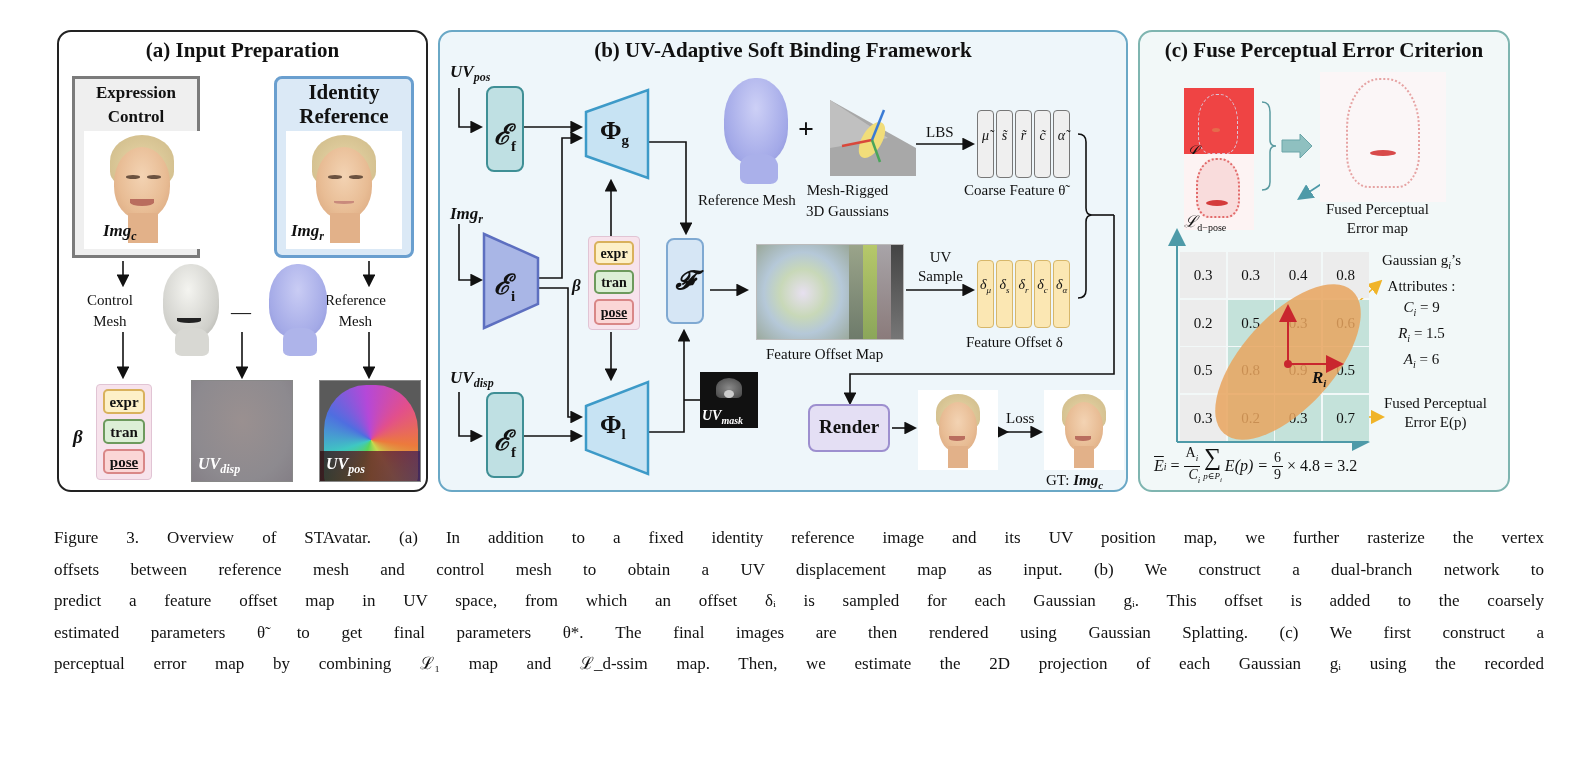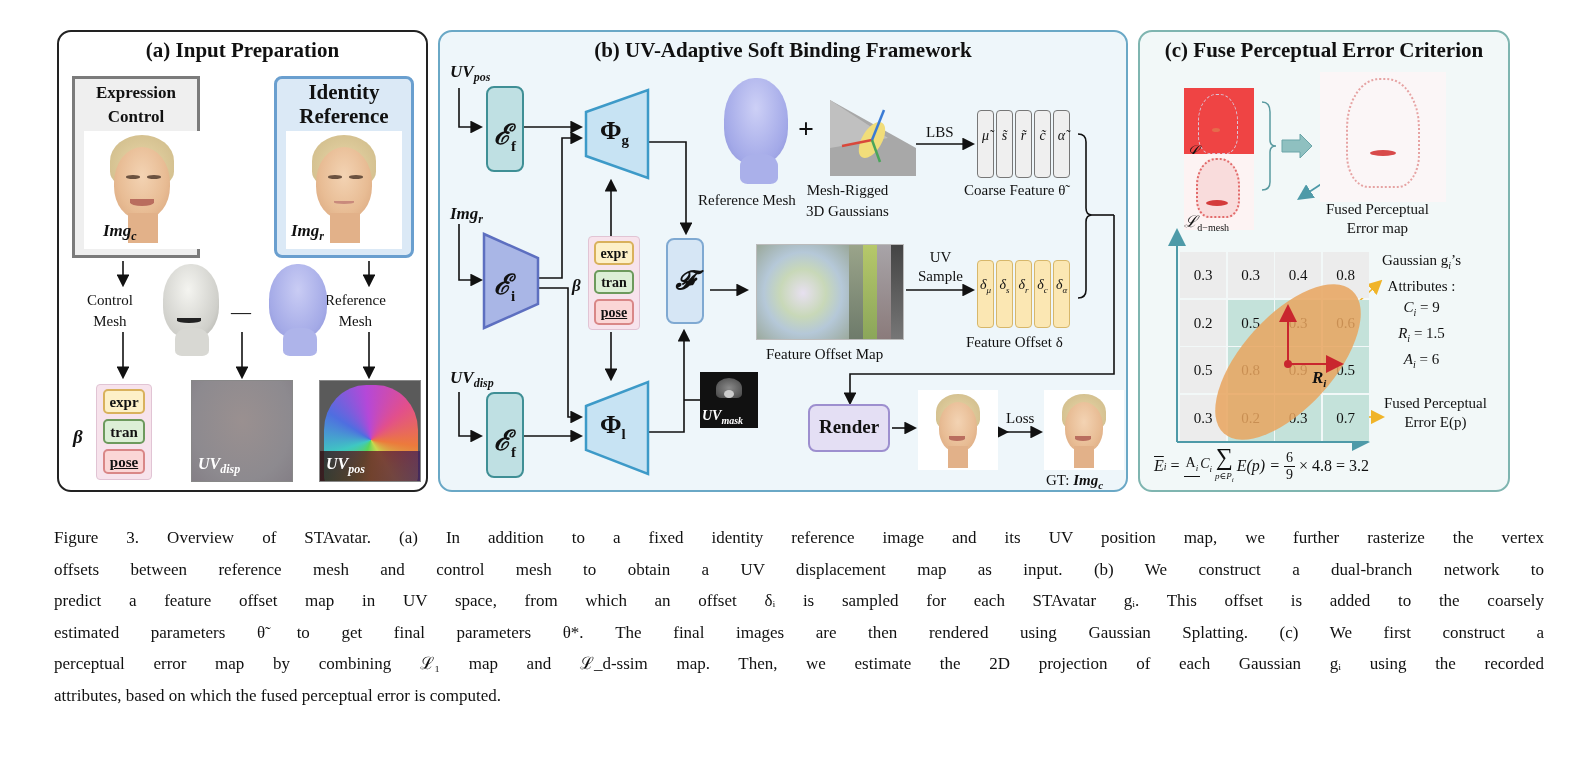--- a/index.html
+++ b/index.html
@@ -317,21 +317,21 @@
     <div class="abs" style="left:28px;top:40px;width:8px;height:4px;background:#e56b4b;border-radius:50%;"></div>
     <div class="abs" style="left:2px;top:52px;font-size:16px;font-style:italic;">
       <span>ℒ</span><sub style="font-size:10px;font-style:normal;">1</sub>
     </div>
   </div>
 
   <div class="abs" style="left:44px;top:122px;width:70px;height:76px;background:#fdf3f3;">
     <div class="abs" style="left:12px;top:4px;width:44px;height:60px;border:2px dotted #e26a6a;border-radius:45% 45% 30% 30%;background:rgba(240,150,150,0.25);"></div>
     <div class="abs" style="left:22px;top:46px;width:22px;height:6px;background:#d43b3b;border-radius:50%;"></div>
     <div class="abs" style="left:0;top:56px;font-size:16px;font-style:italic;">
-      <span>ℒ</span><sub style="font-size:10px;font-style:normal;">d−mesh</sub>
+      <span>ℒ</span><sub style="font-size:10px;font-style:normal;">d−pose</sub>
     </div>
   </div>
 
   <svg class="abs" style="left:0;top:0;" width="372" height="462">
     <defs>
       <marker id="th" markerWidth="9" markerHeight="9" refX="7" refY="4.5" orient="auto">
           <path d="M0,0 L9,4.5 L0,9 z" fill="#4e9aa8"></path>
         </marker>
       <marker id="yh" markerWidth="9" markerHeight="9" refX="7" refY="4.5" orient="auto">
           <path d="M0,0 L9,4.5 L0,9 z" fill="#f0b429"></path>
@@ -403,37 +403,36 @@
 
   <div class="t" style="left:244px;top:362px;line-height:19px;">
     <div>Fused Perceptual</div>
     <div>Error E(p)</div>
   </div>
 
   <div class="abs" style="left:14px;top:412px;height:44px;font-size:16px;display:flex;align-items:center;white-space:nowrap;">
     <span class="it" style="text-decoration:overline;">E</span>
       <sub class="it" style="font-size:10px;">i</sub>
     <span style="margin:0 4px;">=</span>
-    <span style="display:inline-flex;flex-direction:row;align-items:center;font-size:14px;line-height:16px;">
+    <span style="display:inline-flex;flex-direction:column;align-items:flex-end;font-size:14px;line-height:16px;">
       <span style="border-bottom:1px solid #111;padding:0 2px;"><span>A</span><sub class="it" style="font-size:9px;">i</sub></span>
       <span><span class="it">C</span><sub class="it" style="font-size:9px;">i</sub></span>
     </span>
     <span style="display:inline-flex;flex-direction:column;align-items:center;margin:0 3px;line-height:14px;">
       <span style="font-size:24px;line-height:24px;">∑</span>
       <span class="it" style="font-size:9px;"><span>p∈P</span><sub style="font-size:7px;">i</sub></span>
     </span>
     <span class="it" style="margin-right:4px;">E(p) =</span>
     <span style="display:inline-flex;flex-direction:column;align-items:center;font-size:14px;line-height:16px;">
       <span style="border-bottom:1px solid #111;padding:0 2px;">6</span>
       <span>9</span>
     </span>
     <span style="margin-left:4px;">× 4.8 = 3.2</span>
   </div>
 </div>
 
 <div class="caption" id="caption" style="top:522px;">
     <span class="caption-line">Figure 3. Overview of STAvatar. (a) In addition to a fixed identity reference image and its UV position map, we further rasterize the vertex</span>
     <span class="caption-line">offsets between reference mesh and control mesh to obtain a UV displacement map as input. (b) We construct a dual-branch network to</span>
-    <span class="caption-line">predict a feature offset map in UV space, from which an offset δᵢ is sampled for each STAvatar gᵢ. This offset is added to the coarsely</span>
+    <span class="caption-line">predict a feature offset map in UV space, from which an offset δᵢ is sampled for each Gaussian gᵢ. This offset is added to the coarsely</span>
     <span class="caption-line">estimated parameters θ̃ to get final parameters θ*. The final images are then rendered using Gaussian Splatting. (c) We first construct a</span>
     <span class="caption-line">perceptual error map by combining ℒ₁ map and ℒ_d-ssim map. Then, we estimate the 2D projection of each Gaussian gᵢ using the recorded</span>
-    <span class="caption-line last">attributes, based on which the fused perceptual error is computed.</span>
   </div>
 
 </body></html>

